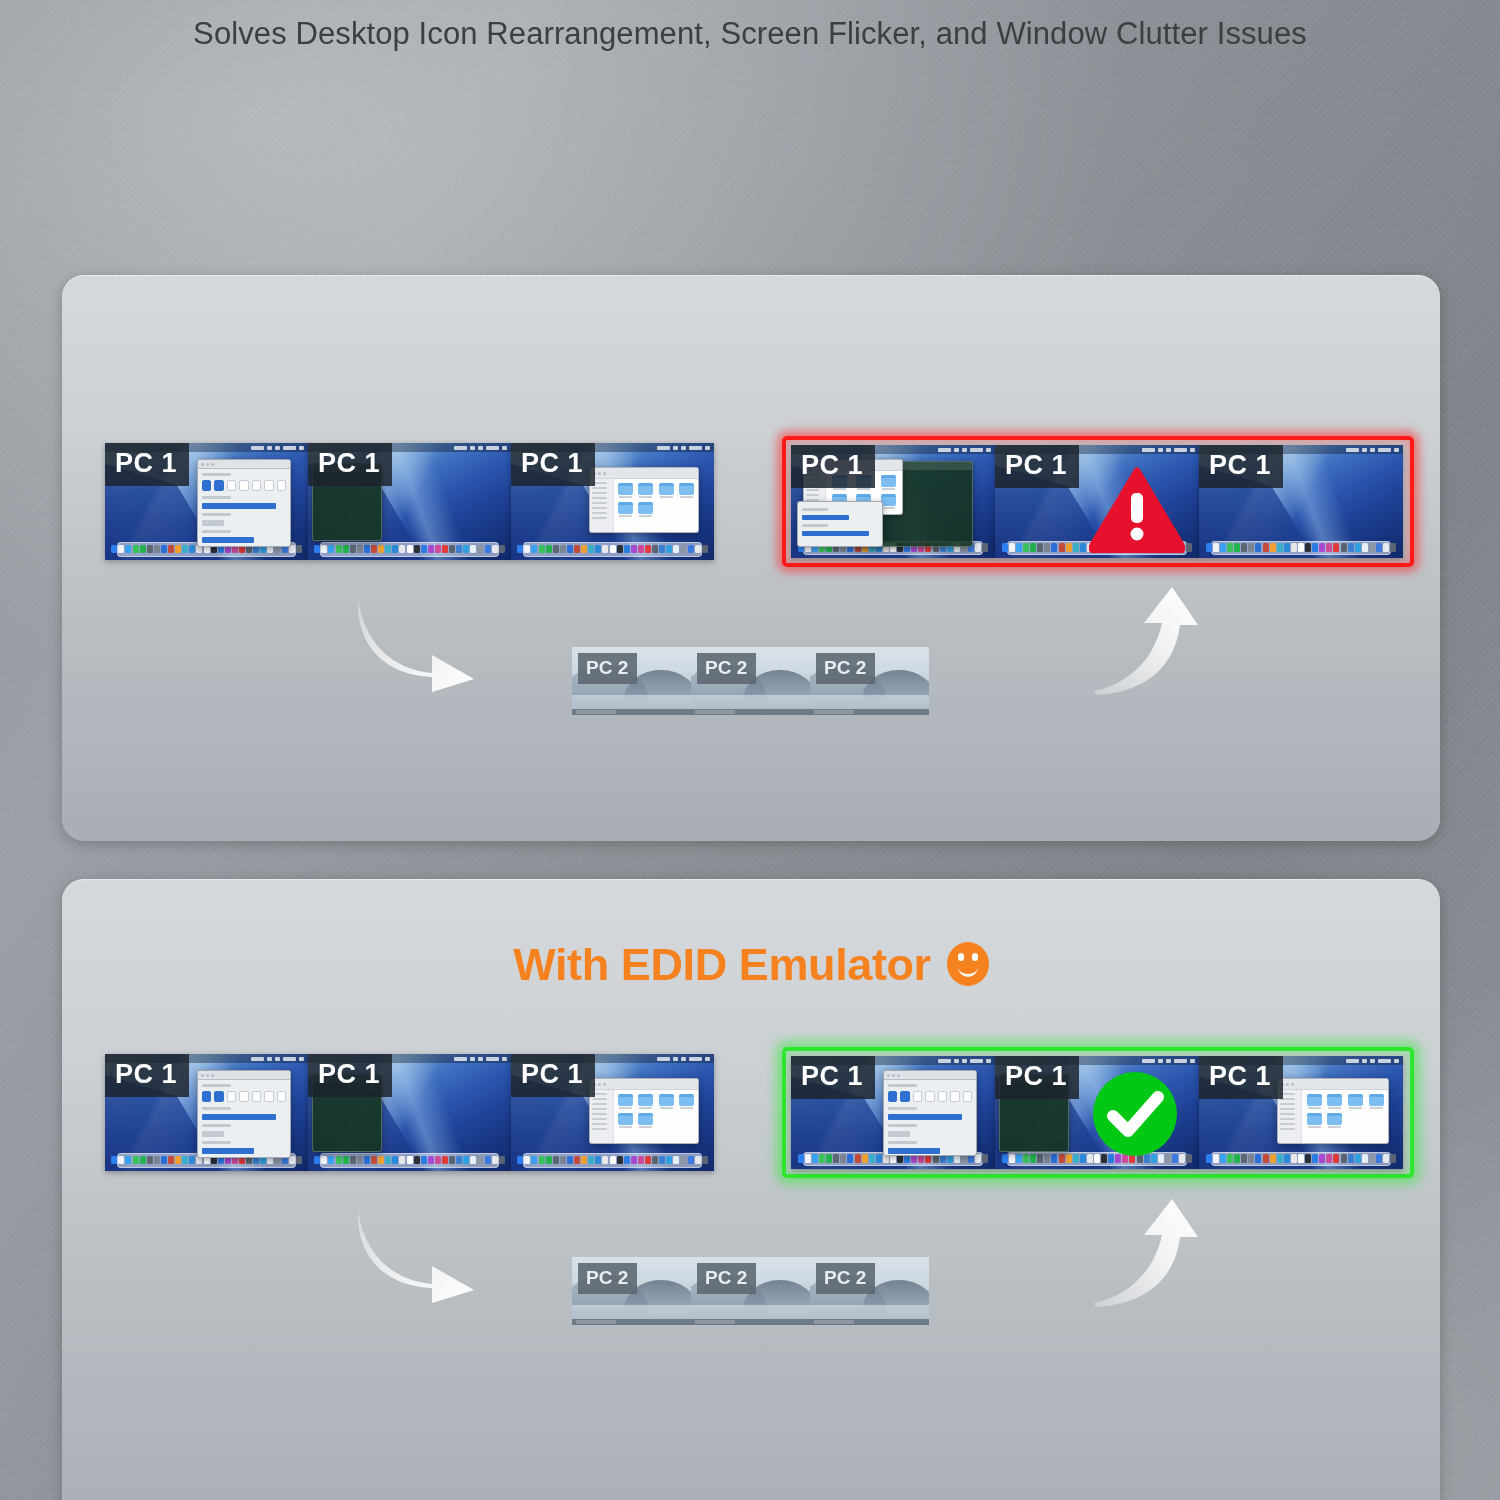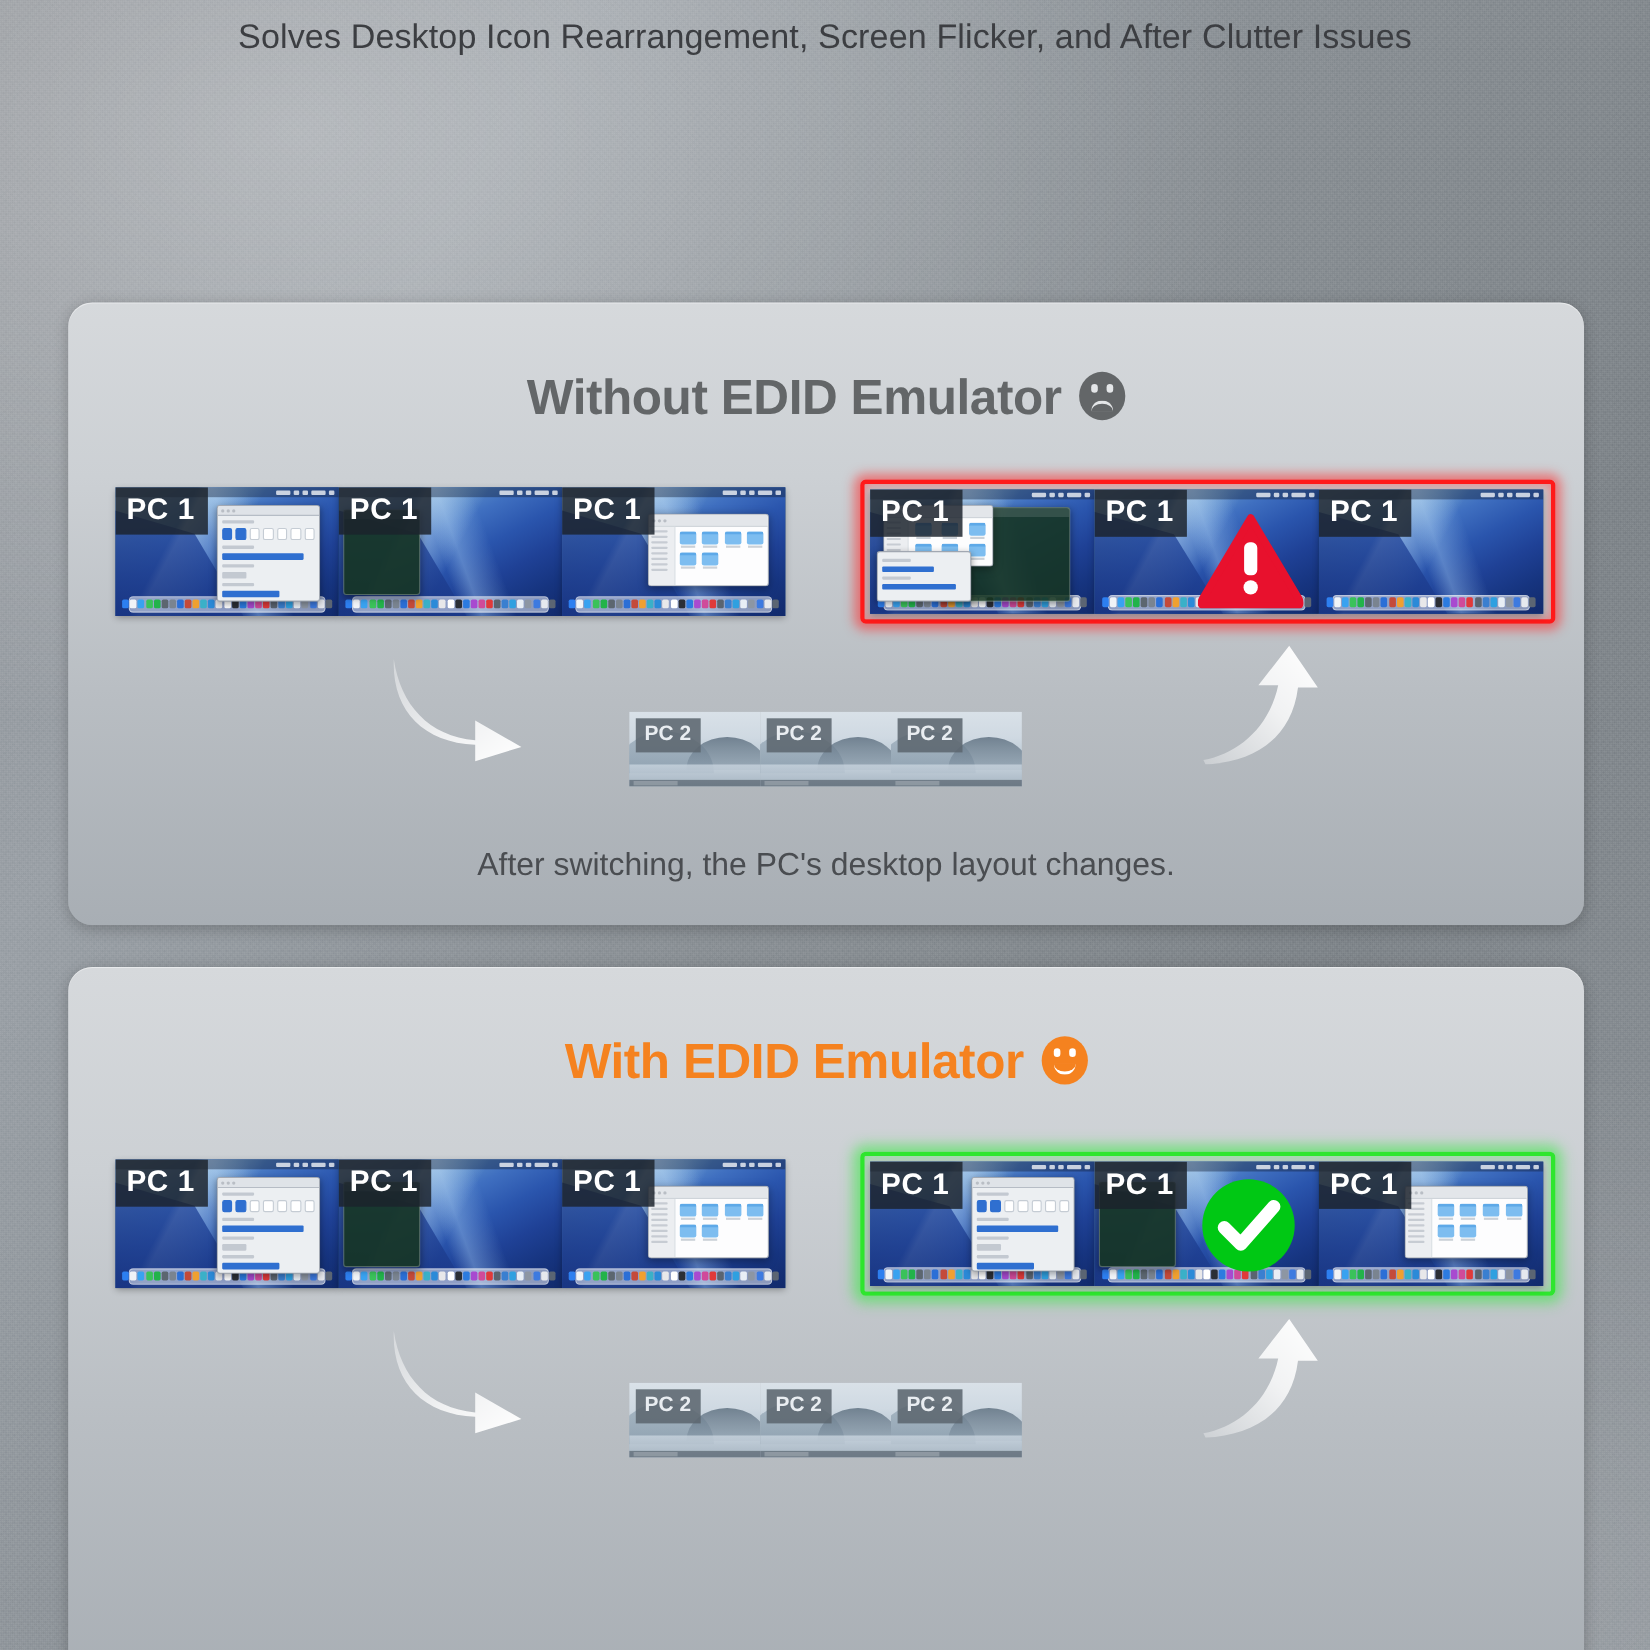--- a/index.html
+++ b/index.html
@@ -284,28 +284,25 @@
 
   
   .arrow-svg { position: absolute; z-index: 6; }
 </style>
 </head>
 <body>
 
 <div class="noise"></div>
 
 <div class="header">
-  <div class="subtitle">Solves Desktop Icon Rearrangement, Screen Flicker, and After Clutter Issues</div>
+  <div class="subtitle">Solves Desktop Icon Rearrangement, Screen Flicker, and Window Clutter Issues</div>
 </div>
 
 <div class="panel" id="panel-without">
 
-  <div class="panel-heading heading-neutral">
-    <span>Without EDID Emulator</span><span class="face sad"><span class="eye l"></span><span class="eye r"></span><span class="mouth"></span></span>
-  </div>
 
   <div class="strip" style="left:43px; top:168px;">
 
     <div class="mon" style="width:203px;height:117px;">
       <div class="wall-mac"></div>
       <div class="menubar">
           <i class="wide"></i>
           <i></i>
           <i></i>
           <i class="wide"></i>
@@ -725,21 +722,20 @@
     <defs>
       <linearGradient id="agu1" x1="0" y1="1" x2="1" y2="0">
         <stop offset="0%" stop-color="#ffffff" stop-opacity=".30"></stop>
         <stop offset="55%" stop-color="#ffffff" stop-opacity=".8"></stop>
         <stop offset="100%" stop-color="#ffffff" stop-opacity="1"></stop>
       </linearGradient>
     </defs>
     <path d="M2 106 C34 100 62 76 70 38 L52 38 L80 2 L106 40 L88 40 C82 88 46 108 4 110 Z" fill="url(#agu1)"></path>
   </svg>
 
-  <div class="panel-caption">After switching, the PC's desktop layout changes.</div>
 </div>
 
 <div class="panel" id="panel-with">
 
   <div class="panel-heading heading-accent">
     <span>With EDID Emulator</span><span class="face glad"><span class="eye l"></span><span class="eye r"></span><span class="mouth"></span></span>
   </div>
 
   <div class="strip" style="left:43px; top:175px;">
     <div class="mon" style="width:203px;height:117px;">

